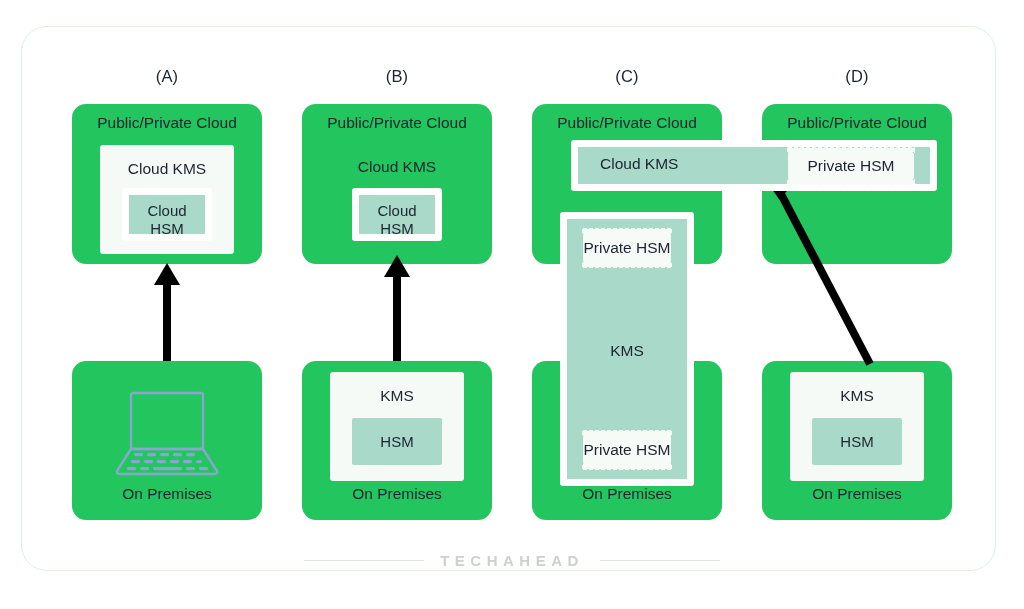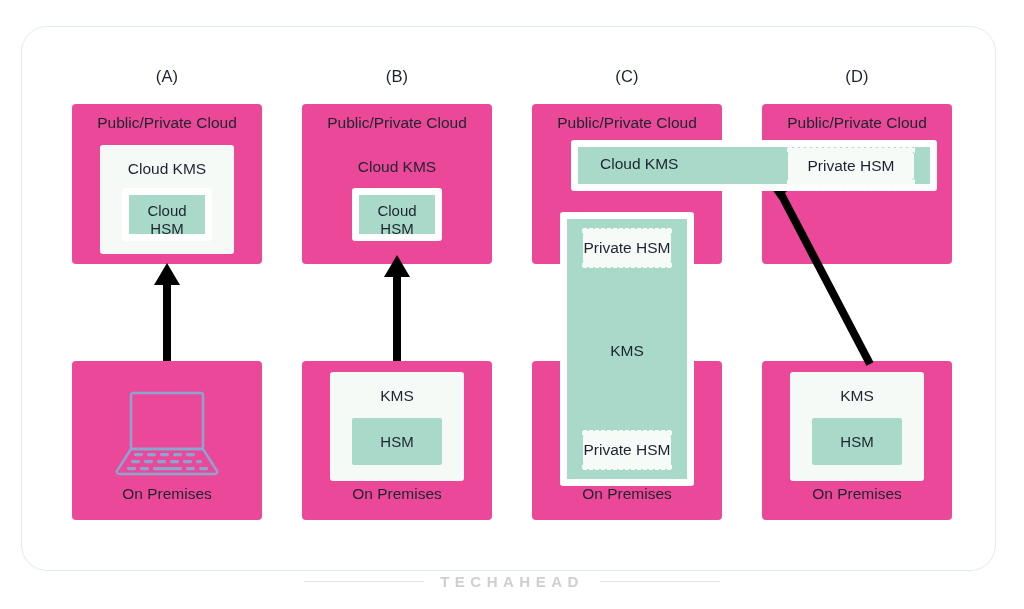--- a/index.html
+++ b/index.html
@@ -20,21 +20,21 @@
   }
 
   
   .col-label{
     position:absolute;text-align:center;font-size:16.5px;color:#1d2430;
     letter-spacing:.2px;
   }
 
   
   .panel{
-    position:absolute;background:#ec4899;border-radius:4px;
+    position:absolute;background:#22c55e;border-radius:14px;
   }
   .panel-title{
     position:absolute;left:0;right:0;text-align:center;
     font-size:15.5px;color:#1d2430;
   }
 
   
   .boxwhite{
     position:absolute;background:#f5faf7;border-radius:3px;
   }
@@ -217,19 +217,19 @@
     </div>
     <div class="panel-title" style="top:124px;">On Premises</div>
   </div>
 
   <svg class="diag-arrow">
     <line x1="870" y1="364" x2="781" y2="194" stroke="#000" stroke-width="8" stroke-linecap="butt"></line>
     <polygon points="764,178 793,185 779,199" fill="#000"></polygon>
     <polygon points="764,178 789,182 781,196" fill="#000"></polygon>
   </svg>
 
-  <div class="footer" style="top:573px;">
+  <div class="footer" style="top:552px;">
     <div class="rule"></div>
     <div class="wm">TECHAHEAD</div>
     <div class="rule"></div>
   </div>
 
 </div>
 
 </body></html>

